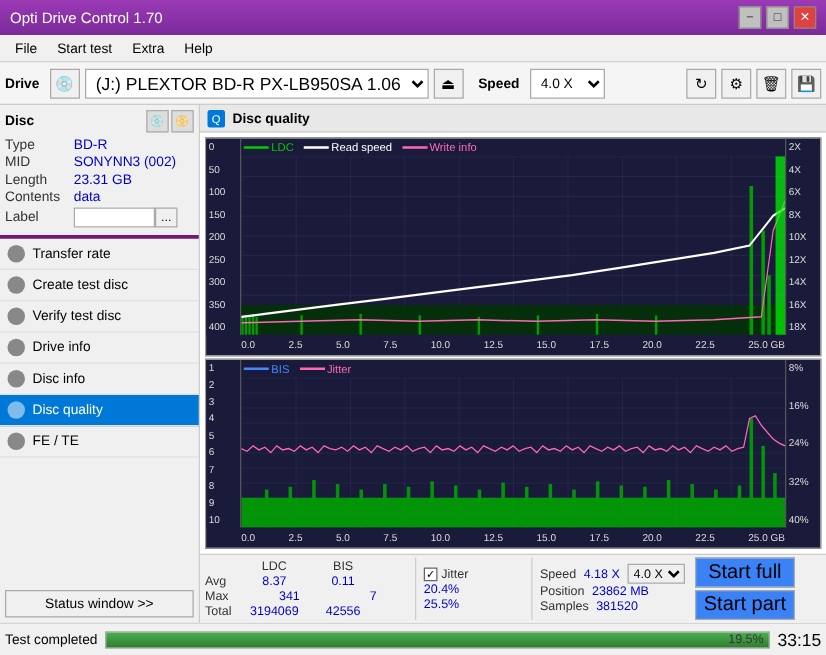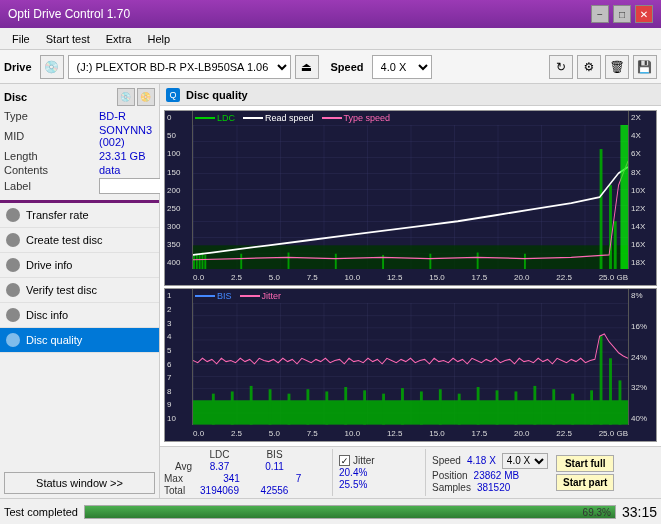--- a/index.html
+++ b/index.html
@@ -46,21 +46,21 @@
       align-items: center;
       padding: 3px 4px;
       height: 34px;
       gap: 4px;
     }
     .toolbar-label { font-size: 11px; font-weight: bold; margin-right: 4px; }
     .drive-select {
       background: white;
       border: 1px solid #aaa;
       padding: 2px 4px;
-      font-size: 11px;
+      font-size: 14px;
       height: 24px;
       min-width: 200px;
     }
     .toolbar-icon-btn {
       width: 24px; height: 24px;
       border: 1px solid #aaa;
       background: #f0f0f0;
       display: flex; align-items: center; justify-content: center;
       cursor: pointer; font-size: 12px;
     }
@@ -98,21 +98,21 @@
     }
     .disc-header {
       display: flex;
       align-items: center;
       justify-content: space-between;
       margin-bottom: 4px;
     }
     .disc-title { font-size: 11px; font-weight: bold; }
     .disc-icon-area { display: flex; gap: 2px; }
     .disc-icon { width: 18px; height: 18px; background: #ddd; border: 1px solid #aaa; display: flex; align-items: center; justify-content: center; font-size: 9px; }
-    .disc-row { display: flex; align-items: center; margin-bottom: 2px; gap: 40px; }
+    .disc-row { display: flex; align-items: center; margin-bottom: 2px; }
     .disc-key { font-size: 11px; color: #333; width: 55px; flex-shrink: 0; }
     .disc-val { font-size: 11px; color: #0000cc; }
     .label-input {
       border: 1px solid #aaa;
       height: 16px;
       font-size: 10px;
       width: 65px;
     }
     .label-btn { width: 18px; height: 16px; border: 1px solid #aaa; background: #f0f0f0; display: flex; align-items: center; justify-content: center; font-size: 10px; cursor: pointer; }
 
@@ -278,26 +278,25 @@
     .stat-val { color: #0000cc; font-size: 10px; }
     .stat-cell { width: 55px; text-align: center; }
     .stats-divider { width: 1px; background: #ccc; margin: 0 6px; align-self: stretch; }
 
     .jitter-check { display: flex; align-items: center; gap: 3px; font-size: 10px; }
     .checkbox { width: 11px; height: 11px; border: 1px solid #666; background: white; display: flex; align-items: center; justify-content: center; font-size: 9px; }
 
     .start-btns { display: flex; flex-direction: column; gap: 2px; margin-left: 4px; }
     .start-btn {
       padding: 2px 6px;
-      background: #fef9c3;
+      background: #3b82f6;
       border: 1px solid #aaa;
-      font-size: 10px;
+      font-size: 16px;
       cursor: pointer;
       white-space: nowrap;
-      font-weight: bold;
     }
 
     
     .statusbar {
       background: #f0f0f0;
       border-top: 1px solid #ccc;
       display: flex;
       align-items: center;
       padding: 2px 4px;
       height: 26px;
@@ -401,33 +400,37 @@
       <div class="nav-item">
         <div class="nav-item-icon" style="background:#888;"></div>
         <span>Transfer rate</span>
       </div>
       <div class="nav-item">
         <div class="nav-item-icon" style="background:#888;"></div>
         <span>Create test disc</span>
       </div>
       <div class="nav-item">
         <div class="nav-item-icon" style="background:#888;"></div>
-        <span>Drive info</span>
+        <span>Verify test disc</span>
       </div>
       <div class="nav-item">
         <div class="nav-item-icon" style="background:#888;"></div>
-        <span>Verify test disc</span>
+        <span>Drive info</span>
       </div>
       <div class="nav-item">
         <div class="nav-item-icon" style="background:#888;"></div>
         <span>Disc info</span>
       </div>
       <div class="nav-item active">
         <div class="nav-item-icon" style="background:rgba(255,255,255,0.5);"></div>
         <span>Disc quality</span>
+      </div>
+      <div class="nav-item">
+        <div class="nav-item-icon" style="background:#888;"></div>
+        <span>FE / TE</span>
       </div>
     </div>
 
     <div class="status-window-btn">Status window &gt;&gt;</div>
   </div>
 
   <div class="content-area">
 
     <div class="dq-header">
       <div class="dq-icon">Q</div>
@@ -442,21 +445,21 @@
           <div class="legend-item">
             <div class="legend-dot" style="background:#00cc00;"></div>
             <span style="color:#00cc00;">LDC</span>
           </div>
           <div class="legend-item">
             <div class="legend-dot" style="background:#ffffff;"></div>
             <span style="color:#ffffff;">Read speed</span>
           </div>
           <div class="legend-item">
             <div class="legend-dot" style="background:#ff69b4;"></div>
-            <span style="color:#ff69b4;">Type speed</span>
+            <span style="color:#ff69b4;">Write info</span>
           </div>
         </div>
 
         <div class="y-axis-left">
           <span>400</span>
           <span>350</span>
           <span>300</span>
           <span>250</span>
           <span>200</span>
           <span>150</span>
@@ -636,21 +639,21 @@
           <div style="display:flex; gap:0; margin-left:28px;">
             <div class="stat-cell">
               <span class="stat-label">LDC</span>
             </div>
             <div class="stat-cell">
               <span class="stat-label">BIS</span>
             </div>
           </div>
 
           <div style="display:flex; gap:0;">
-            <span style="width:28px; font-size:10px; color:#333;text-align:right;">Avg</span>
+            <span style="width:28px; font-size:10px; color:#333;">Avg</span>
             <div class="stat-cell">
               <span class="stat-val">8.37</span>
             </div>
             <div class="stat-cell">
               <span class="stat-val">0.11</span>
             </div>
           </div>
 
           <div style="display:flex; gap:12px;">
             <span style="width:28px; font-size:10px; color:#333;">Max</span>
@@ -715,16 +718,16 @@
       </div>
     </div>
 
   </div>
 </div>
 
 <div class="statusbar">
   <span class="status-text">Test completed</span>
   <div class="progress-bar-container">
     <div class="progress-bar-fill" style="width:100%;"></div>
-    <span class="progress-text">69.3%</span>
+    <span class="progress-text">19.5%</span>
   </div>
   <span class="status-time">33:15</span>
 </div>
 
 </body></html>

